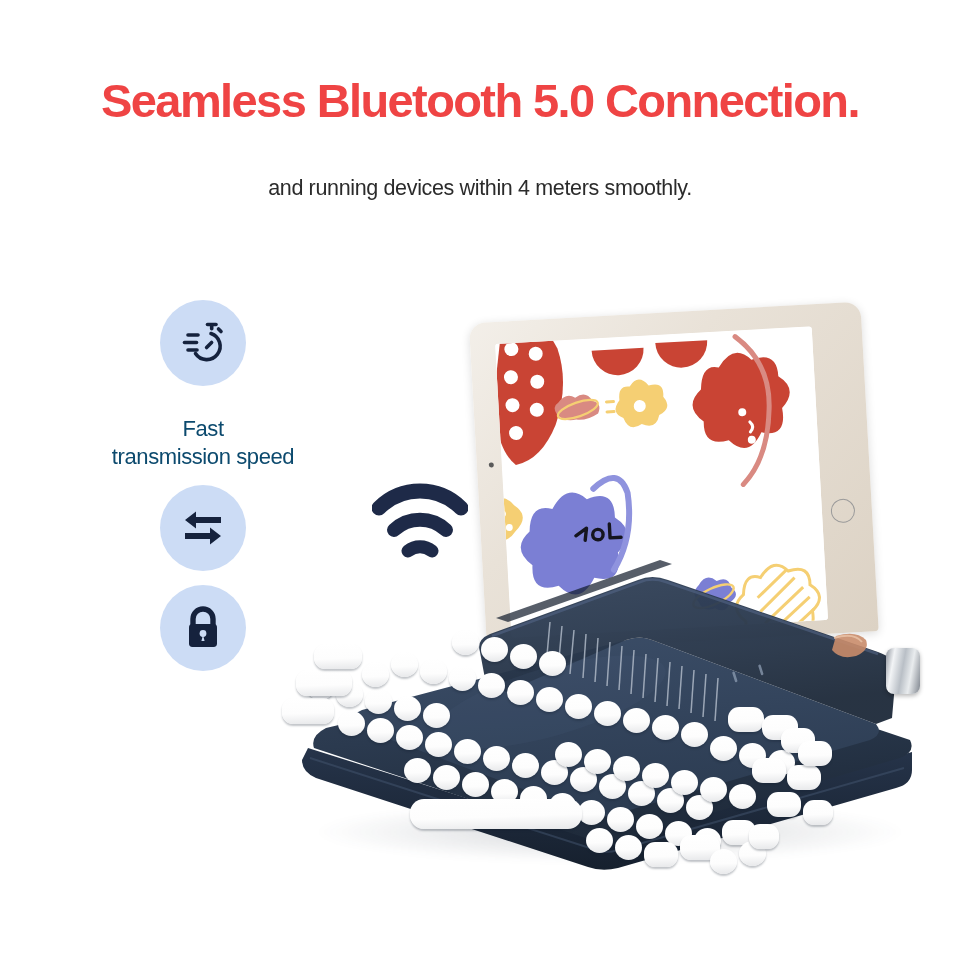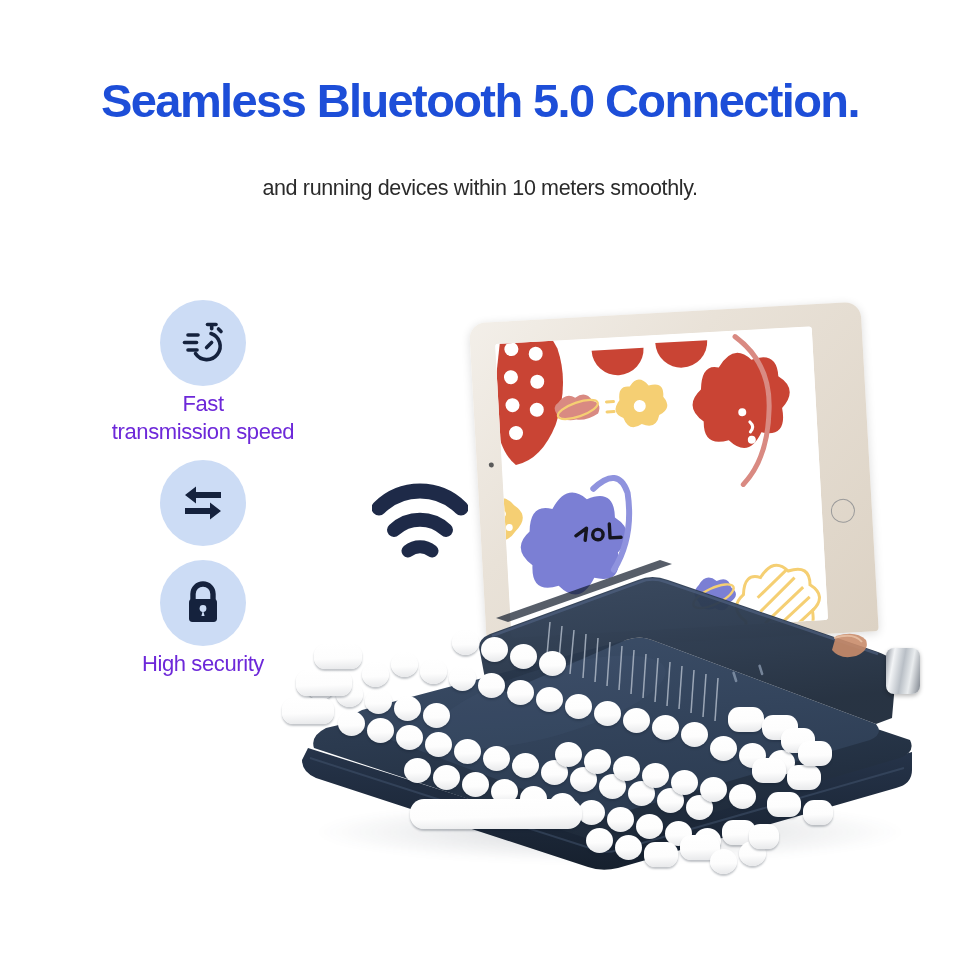--- a/index.html
+++ b/index.html
@@ -21,21 +21,21 @@
   
   #headline {
     position: absolute;
     top: 76px;
     left: 0;
     width: 960px;
     text-align: center;
     font-size: 47px;
     font-weight: 700;
     letter-spacing: -1.6px;
-    color: #1d4ed8;
+    color: #ef4444;
     line-height: 1.06;
     white-space: nowrap;
   }
   #subtitle {
     position: absolute;
     top: 172px;
     left: 0;
     width: 960px;
     text-align: center;
     font-size: 21.5px;
@@ -63,24 +63,24 @@
     width: 86px;
     height: 86px;
     border-radius: 50%;
     background: #ccdcf5;
     margin: 0 auto;
     display: flex;
     align-items: center;
     justify-content: center;
   }
   .feature-label {
-    margin-top: 4px;
+    margin-top: 29px;
     font-size: 22px;
     line-height: 1.28;
-    color: #6d28d9;
+    color: #0c4a6e;
     letter-spacing: -0.4px;
     font-weight: 400;
     white-space: pre-line;
   }
 
   
   #signal {
     position: absolute;
     left: 372px;
     top: 482px;
@@ -190,21 +190,21 @@
   }
 </style>
 </head>
 <body>
 
 <div id="page">
 
   <div id="headline">Seamless Bluetooth 5.0 Connection.</div>
 
   <div id="subtitle">
-    <div>and running devices within 10 meters smoothly.</div>
+    <div>and running devices within 4 meters smoothly.</div>
   </div>
 
   <div id="product">
 
     <div id="tablet">
       <div id="tablet-frame"></div>
       <div id="tablet-cam"></div>
       <div id="tablet-home"></div>
 
       <div id="tablet-screen">
@@ -479,17 +479,16 @@
 
     <div class="feature">
       <div class="feature-circle">
         <svg width="44" height="48" viewBox="0 0 44 48">
           <path d="M12 21 v-6 a10 10 0 0 1 20 0 v6" fill="none" stroke="#15223d" stroke-width="5.4" stroke-linecap="round"></path>
           <rect x="8" y="20" width="28" height="23" rx="3.4" fill="#15223d"></rect>
           <circle cx="22" cy="29.5" r="3.4" fill="#ccdcf5"></circle>
           <path d="M22 31 l-1.6 6 h3.2 Z" fill="#ccdcf5"></path>
         </svg>
       </div>
-      <div class="feature-label">High security</div>
     </div>
   </div>
 
 </div>
 
 </body></html>

